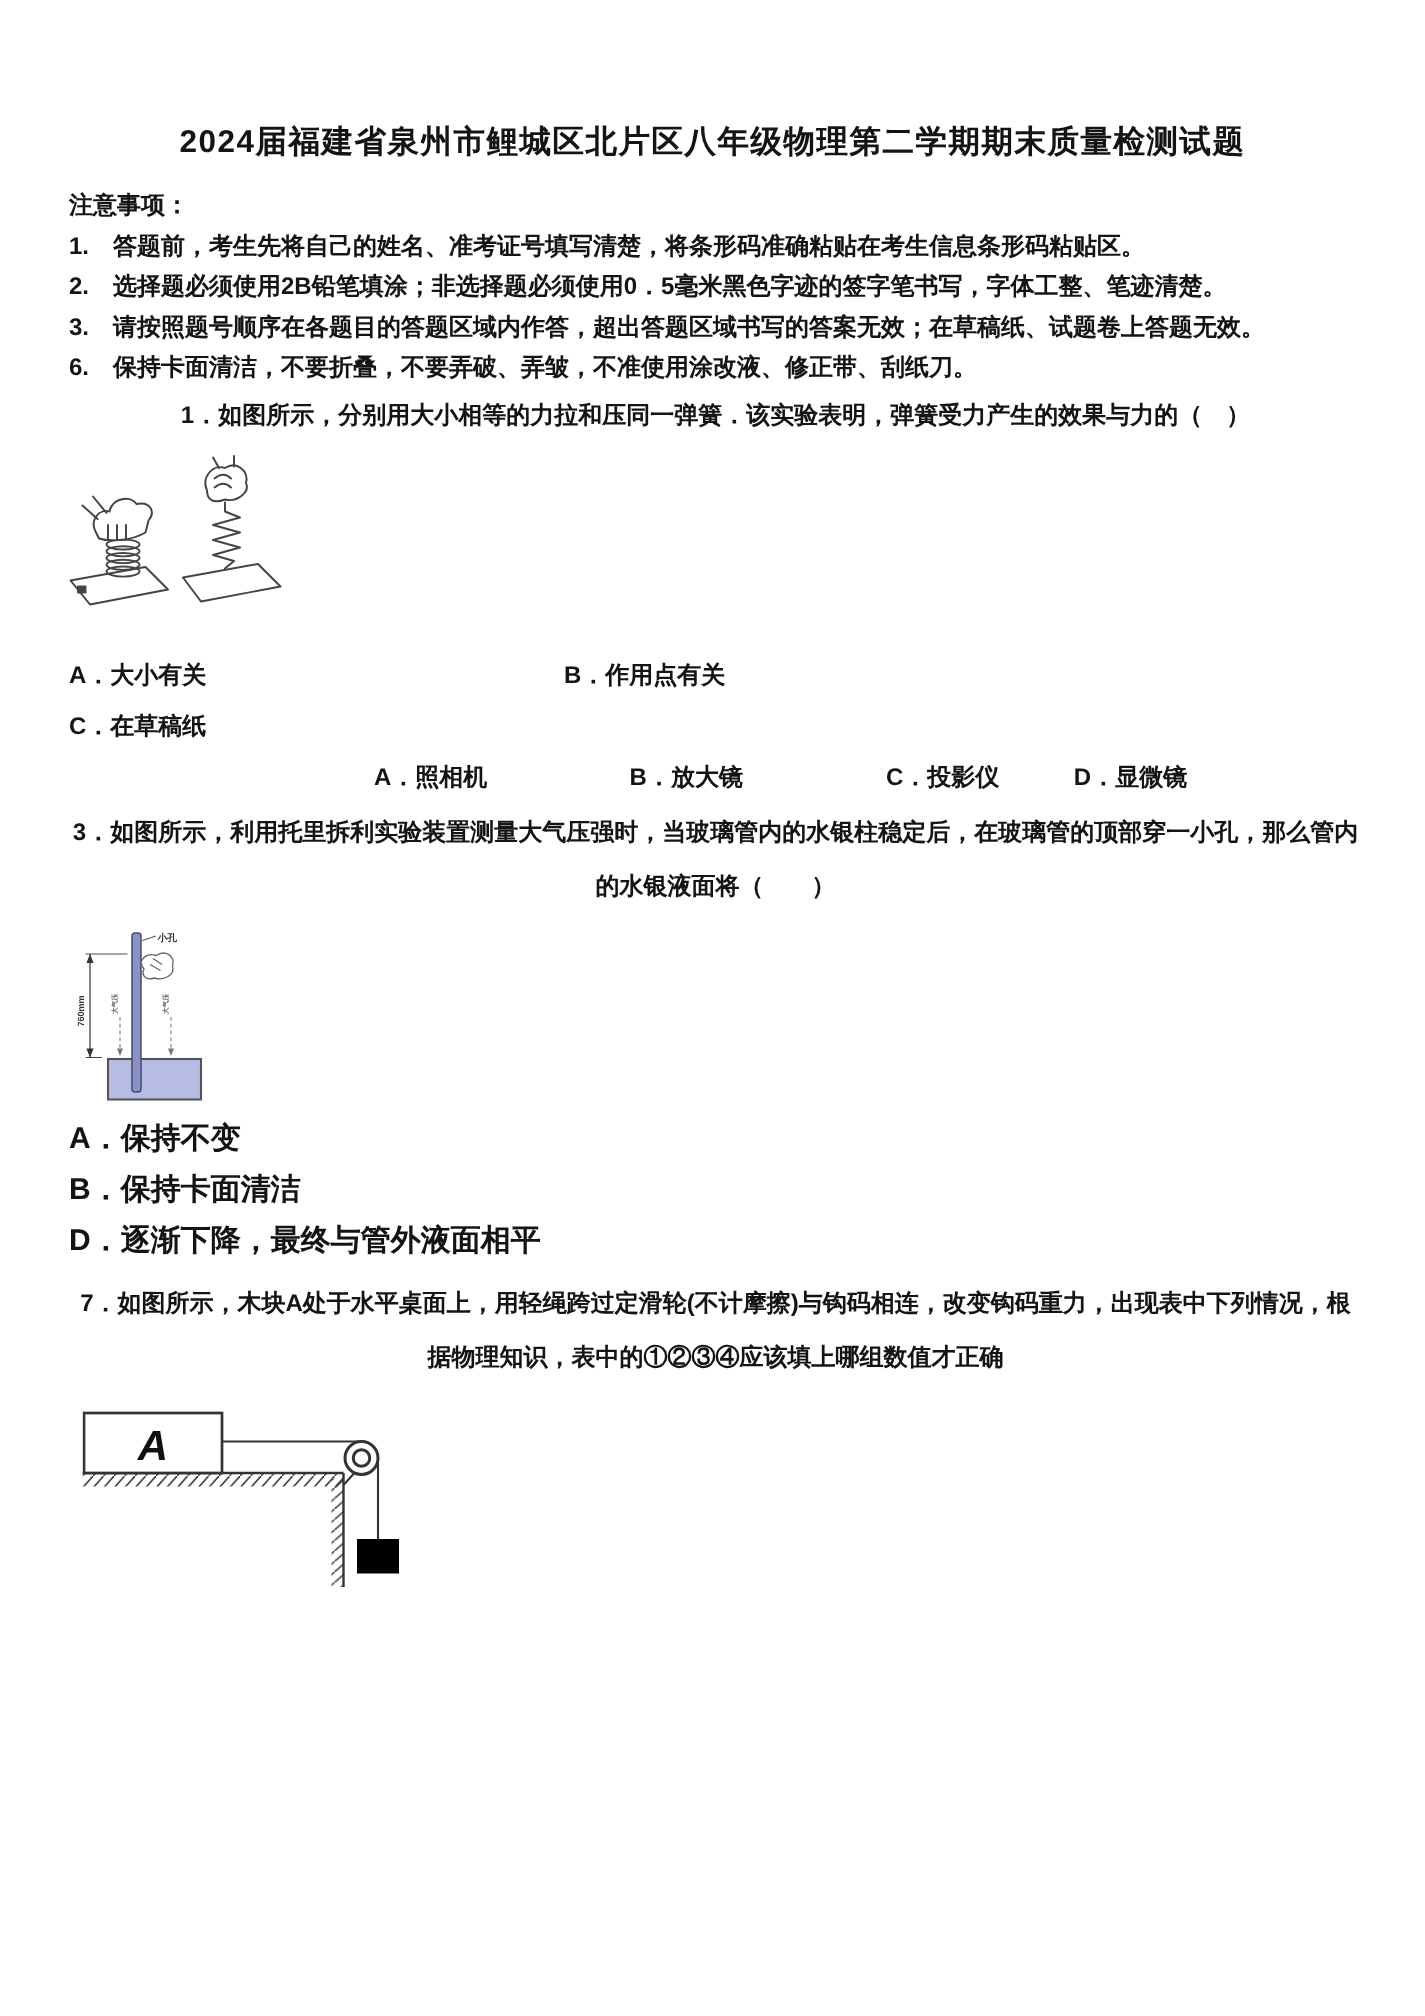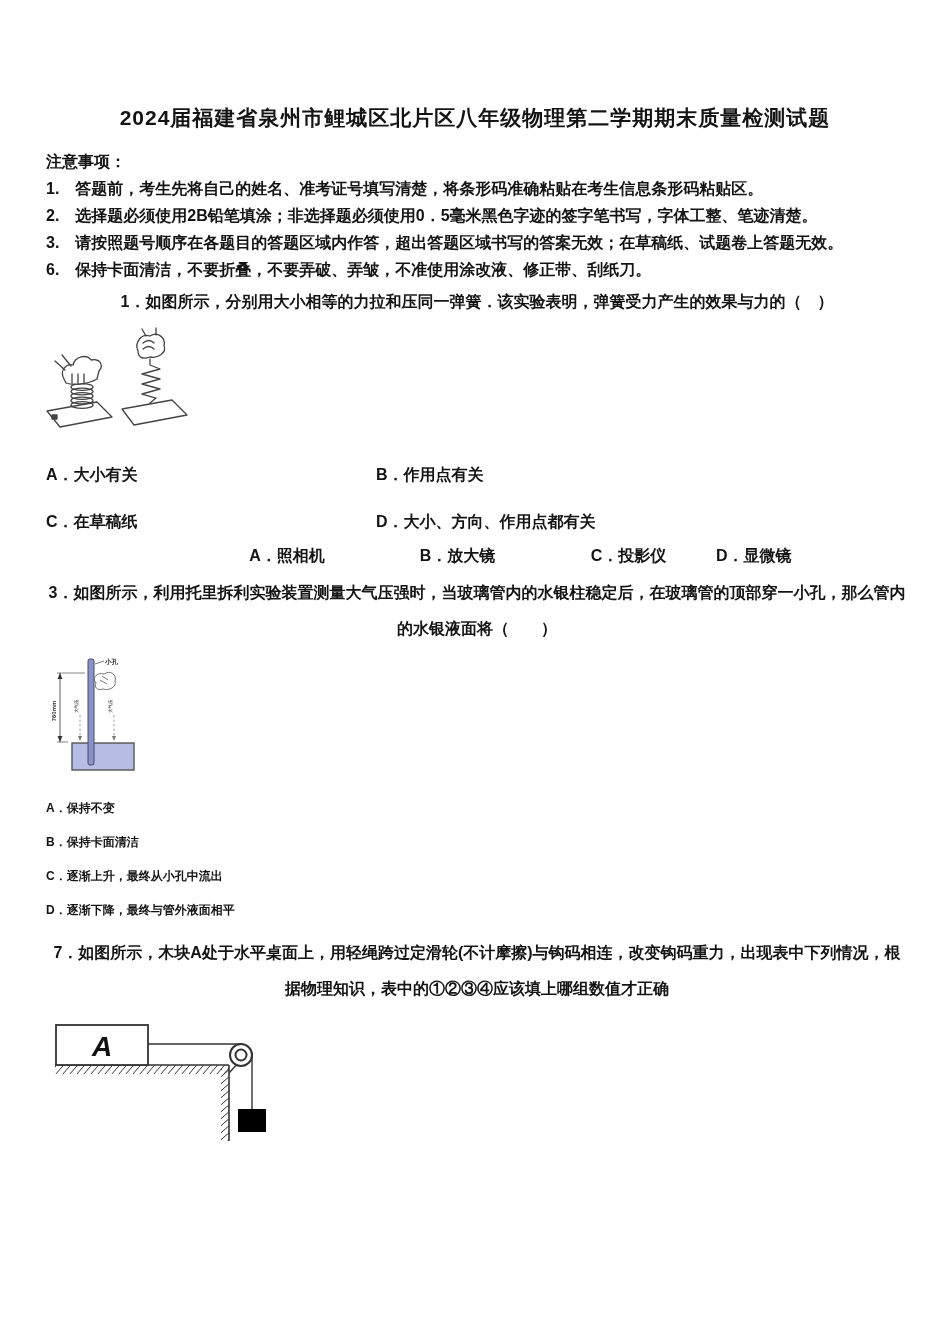--- a/index.html
+++ b/index.html
@@ -9,21 +9,21 @@
     width: 950px;
     height: 1344px;
     margin: 0 auto;
     background: #ffffff;
     color: #141414;
     font-family: "Liberation Sans", sans-serif;
     font-weight: 600;
     overflow: hidden;
   }
   .title {
-    padding-top: 104px;
+    padding-top: 80px;
     text-align: center;
     font-size: 21px;
     font-weight: 800;
     letter-spacing: 1px;
   }
   .notice { margin: 16px 42px 0 46px; font-size: 16px; }
   .notice div { line-height: 27px; }
   .section-heading {
     margin: 22px 0 0 46px;
     font-size: 16px;
@@ -37,30 +37,30 @@
   }
   .q-text.wide { line-height: 36px; margin-top: 4px; }
   .fig { display: block; }
   .fig-springs { margin: 12px 0 0 42px; }
   .fig-barometer { margin: 6px 0 0 48px; }
   .fig-pulley { margin: 12px 0 0 55px; }
   .opts-grid2 {
     margin: 22px 0 0 46px;
     display: grid;
     grid-template-columns: 330px auto;
-    row-gap: 20px;
+    row-gap: 7px;
     font-size: 16px;
   }
   .opts-grid2 span { line-height: 27px; }
   .opts-row4 { margin: 6px 0 0 46px; font-size: 16px; line-height: 30px; text-align: center; }
   .opts-row4 span { display: inline-block; }
   .opts-row4 .c1 { width: 165px; }
   .opts-row4 .c2 { width: 167px; }
   .opts-row4 .c3 { width: 166px; }
-  .opts-stack { margin: 16px 0 0 46px; font-size: 12px; }
+  .opts-stack { margin: 4px 0 0 46px; font-size: 20px; }
   .opts-stack div { line-height: 34px; }
   svg text { font-family: "Liberation Sans", sans-serif; }
 </style>
 </head>
 <body>
 
 <div class="page">
 
   <h1 class="title">2024届福建省泉州市鲤城区北片区八年级物理第二学期期末质量检测试题</h1>
 
@@ -98,21 +98,20 @@
       <path d="M96,24 C92,15 100,6 108,9 C116,4 124,11 122,19 C125,25 116,32 108,30 C100,33 96,30 96,24 Z" fill="#fff"></path>
       <path d="M101,16 q6,-5 11,0 M101,22 q6,-5 11,0"></path>
       <path d="M100,2 L104,9 M114,1 L114,8"></path>
     </g>
   </svg>
 
   <div class="opts-grid2">
     <span>A．大小有关</span>
     <span>B．作用点有关</span>
     <span>C．在草稿纸</span>
-    <span>D．大小、方向、作用点都有关</span>
   </div>
 
 
   <div class="opts-row4">
     <span class="c1">A．照相机</span>
     <span class="c2">B．放大镜</span>
     <span class="c3">C．投影仪</span>
     <span class="c4">D．显微镜</span>
   </div>
 
@@ -147,21 +146,20 @@
       <line x1="66" y1="62" x2="66" y2="85" stroke-dasharray="2.5,2"></line>
       <polygon points="66,88 64,83 68,83" stroke="none"></polygon>
     </g>
     <text x="30" y="60" font-size="4.5" fill="#666" transform="rotate(-90 30 60)">大气压</text>
     <text x="64" y="60" font-size="4.5" fill="#666" transform="rotate(-90 64 60)">大气压</text>
   </svg>
 
   <div class="opts-stack">
     <div>A．保持不变</div>
     <div>B．保持卡面清洁</div>
-    <div>C．逐渐上升，最终从小孔中流出</div>
     <div>D．逐渐下降，最终与管外液面相平</div>
   </div>
 
   <div class="q-text wide" style="margin-top:8px">7．如图所示，木块A处于水平桌面上，用轻绳跨过定滑轮(不计摩擦)与钩码相连，改变钩码重力，出现表中下列情况，根据物理知识，表中的①②③④应该填上哪组数值才正确</div>
 
   <svg class="fig fig-pulley" width="225" height="128" viewBox="0 0 225 128">
     <defs>
       <pattern id="hatchH" width="7" height="8" patternUnits="userSpaceOnUse">
         <line x1="7" y1="0" x2="0" y2="8" stroke="#333" stroke-width="1"></line>
       </pattern>

